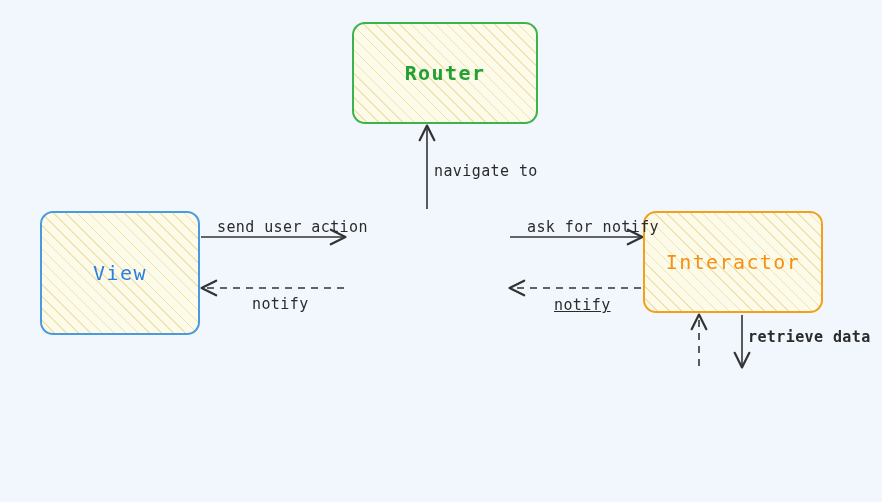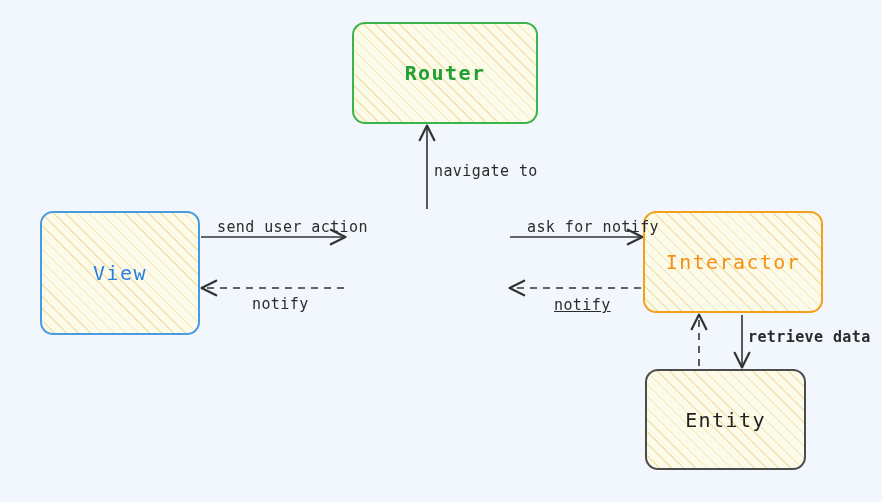--- a/index.html
+++ b/index.html
@@ -144,23 +144,20 @@
 
   <div class="node" id="node-view">
     <span class="node-label">View</span>
   </div>
 
 
   <div class="node" id="node-interactor">
     <span class="node-label">Interactor</span>
   </div>
 
-  <div class="node" id="node-entity">
-    <span class="node-label">Entity</span>
-  </div>
 
   <div class="edge-label" id="lbl-send-user-action">send user action</div>
   <div class="edge-label" id="lbl-update">notify</div>
   <div class="edge-label" id="lbl-navigate-to">navigate to</div>
   <div class="edge-label" id="lbl-ask-for-update">ask for notify</div>
   <div class="edge-label" id="lbl-notify">notify</div>
   <div class="edge-label" id="lbl-retrieve-data">retrieve data</div>
 
 </div>
 

